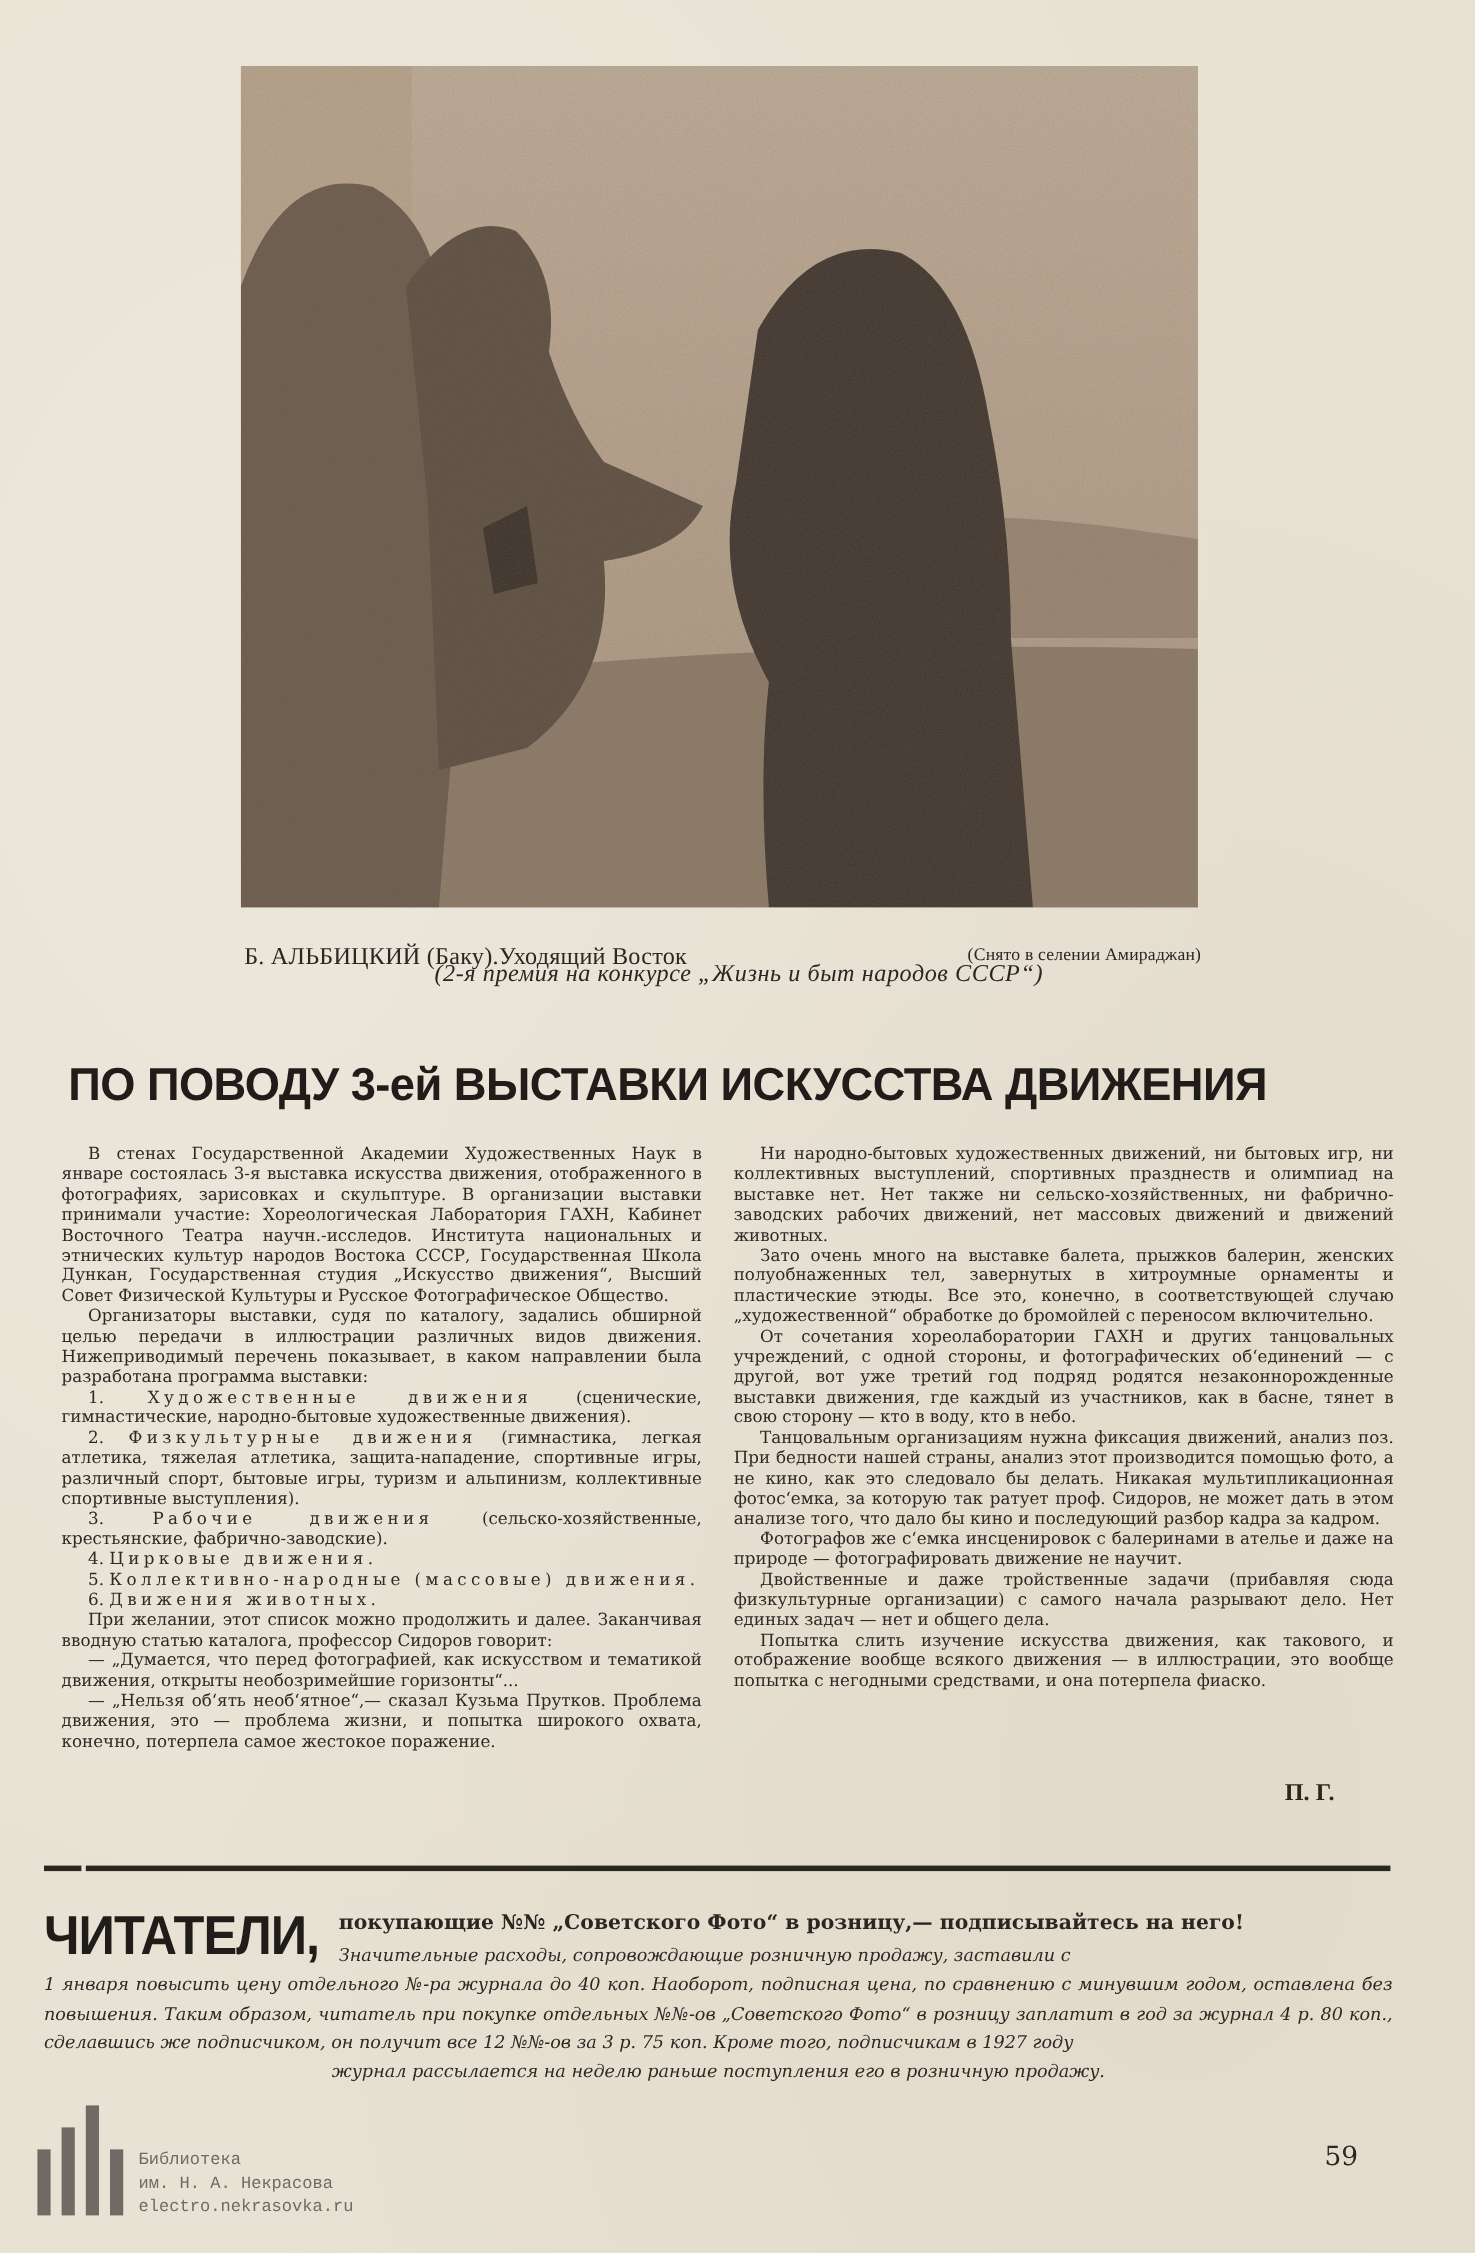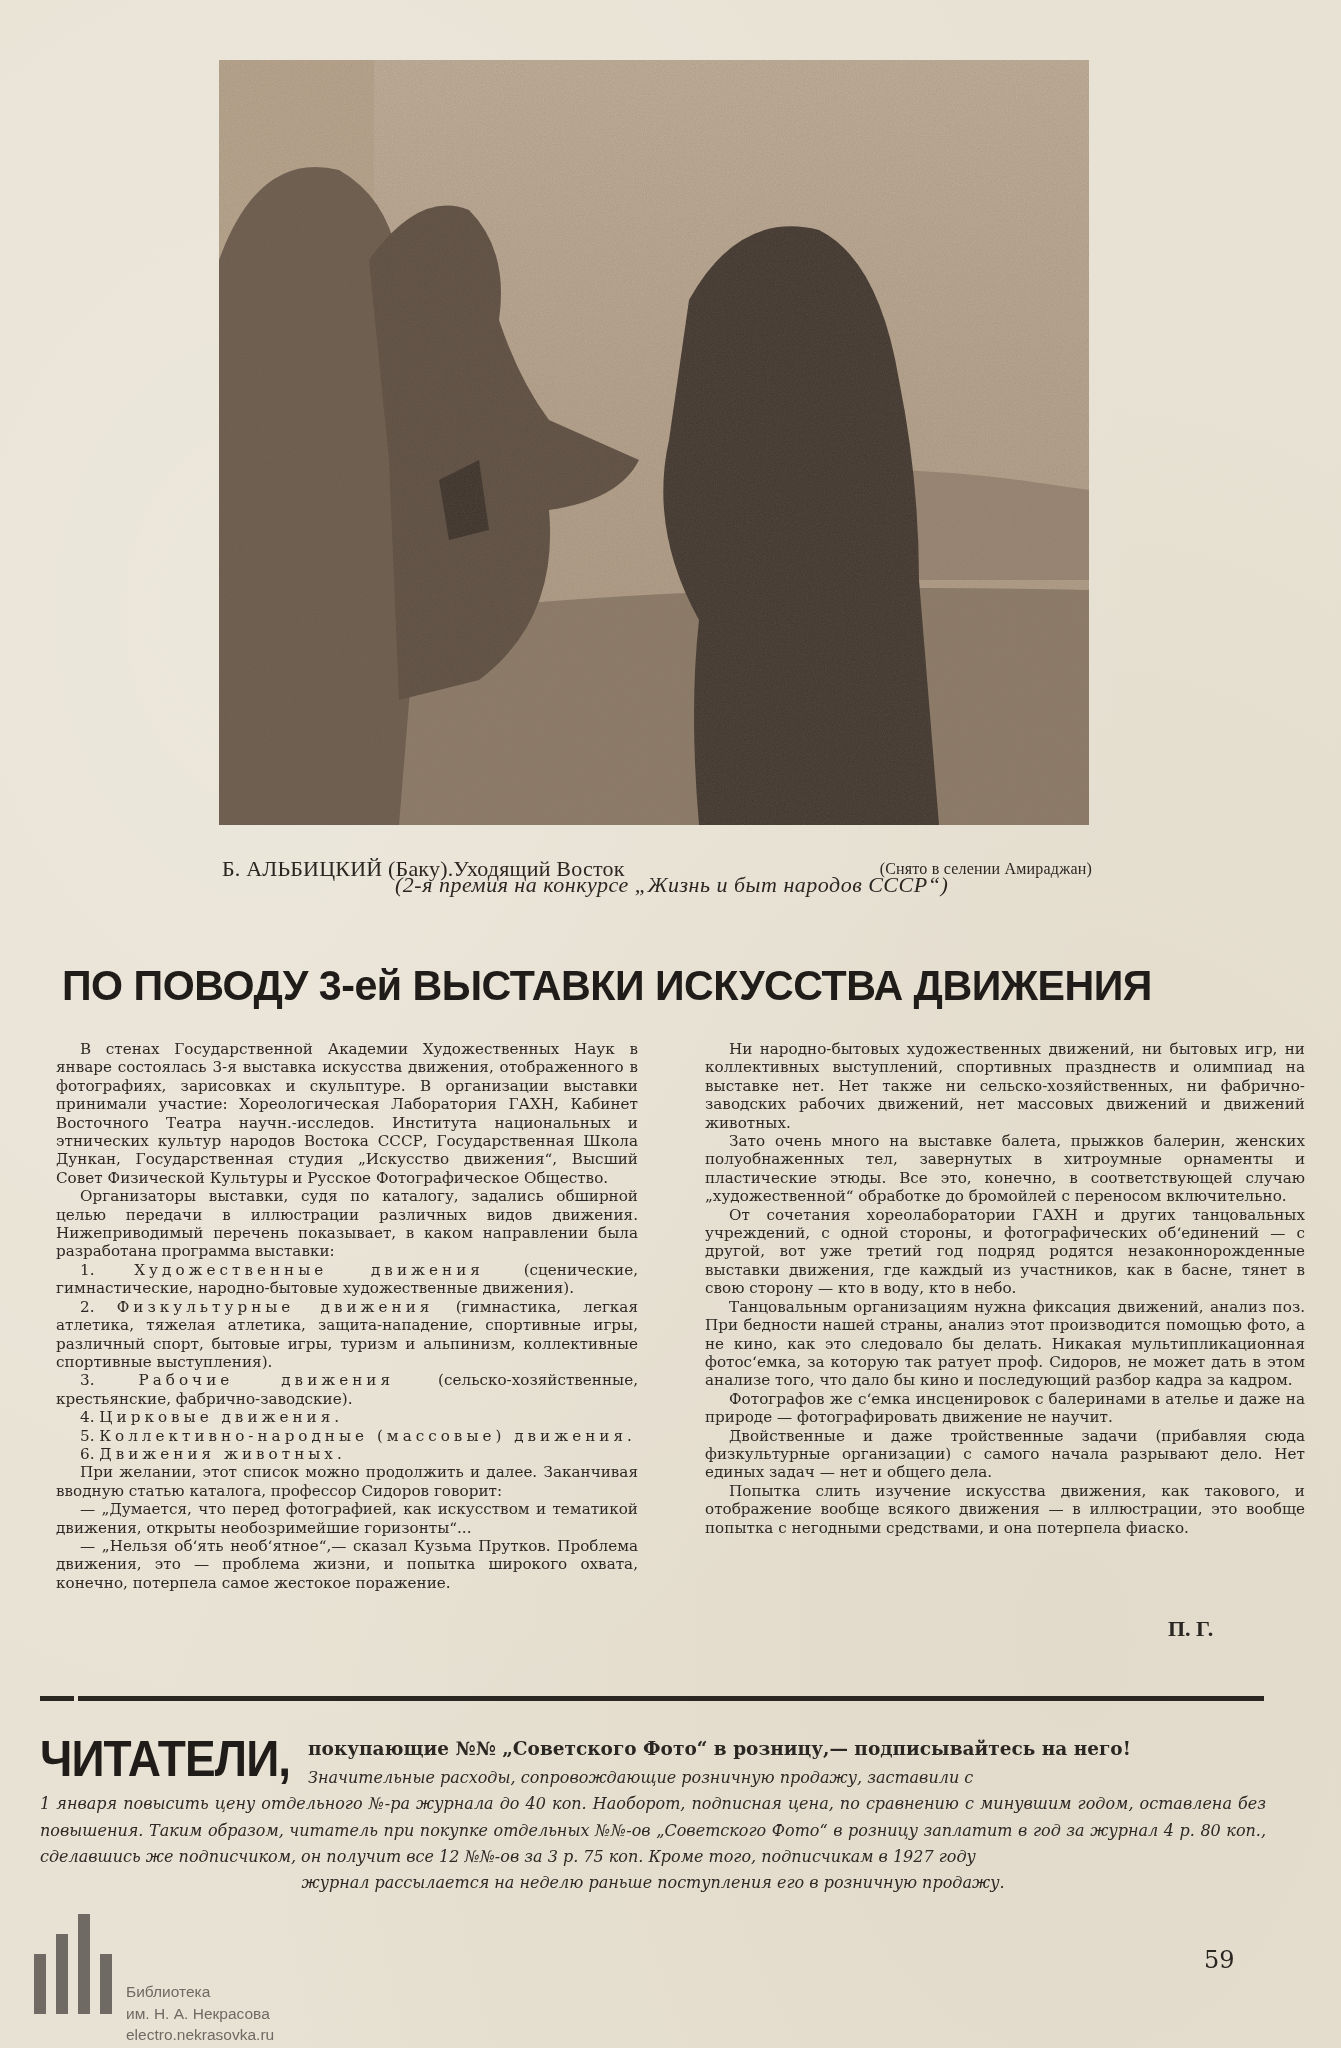--- a/index.html
+++ b/index.html
@@ -43,21 +43,21 @@
     transform: scaleX(0.98); transform-origin: left;
     white-space: nowrap;
   }
   
   .col {
     position: absolute; top: 1040px;
     font-family: "DejaVu Serif", serif; font-size: 15.2px; line-height: 18.4px;
     text-align: justify; color: #2c2824;
   }
   .col-left { left: 56px; width: 582px; }
-  .col-right { left: 667px; width: 600px; margin-left: 38px; }
+  .col-right { left: 667px; width: 600px; }
   .col p { margin: 0; text-indent: 24px; }
   .col p.list { text-indent: 24px; }
   .spaced { letter-spacing: 4px; }
   .signature {
     position: absolute; left: 1168px; top: 1616px;
     font-family: "Liberation Serif", serif; font-weight: bold; font-size: 22px;
   }
   
   .divider {
     position: absolute; left: 40px; top: 1696px; width: 1224px; height: 5px;
@@ -84,21 +84,21 @@
   }
   .notice-body .first { padding-left: 268px; display: block; }
   .notice-body .last { display: block; text-align: left; text-align-last: center; }
   
   .logo {
     position: absolute; left: 34px; top: 1914px; width: 80px; height: 100px;
   }
   .logo .bar { position: absolute; bottom: 0; width: 12px; background: #6f6a63; }
   .library-text {
     position: absolute; left: 126px; top: 1953px;
-    font-family: Liberation Sans, sans-serif; font-size: 15.5px; line-height: 21.5px; color: #6f6a63; margin-top: 28px;
+    font-family: Liberation Mono, monospace; font-size: 15.5px; line-height: 21.5px; color: #6f6a63;
   }
   .page-number {
     position: absolute; left: 1204px; top: 1946px;
     font-family: "DejaVu Serif", serif; font-size: 24px; color: #2a2622;
   }
 </style>
 </head>
 <body>
 
 <div class="page-bg"></div>

